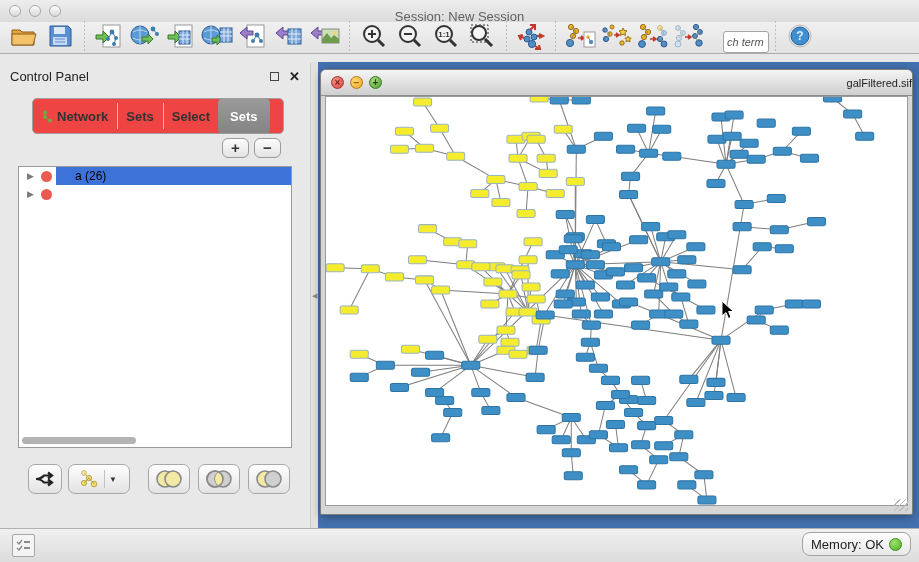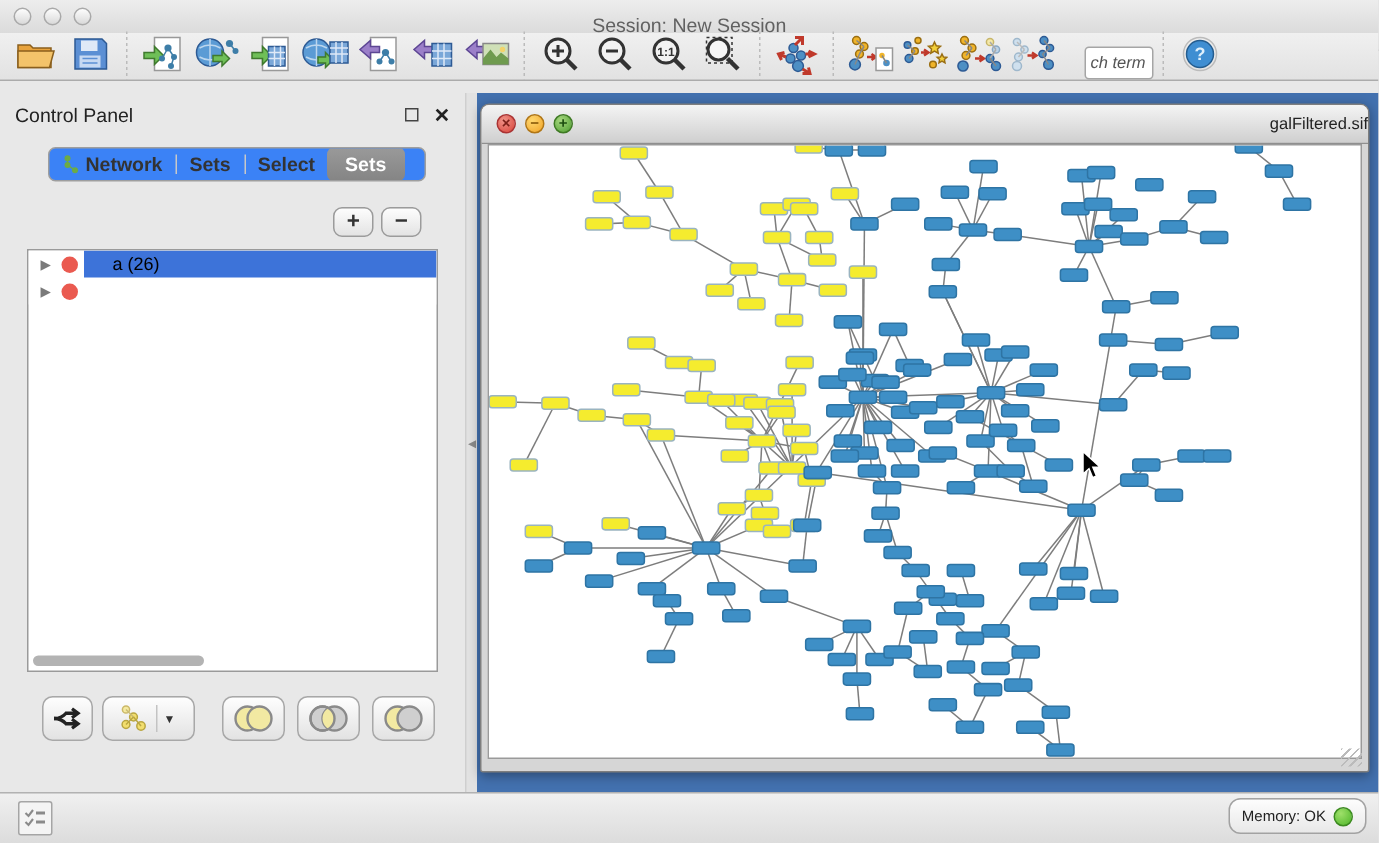--- a/index.html
+++ b/index.html
@@ -30,22 +30,22 @@
 
   
   .control-panel { position:absolute; left:0; top:62px; width:310px; height:466px;
     background:#e8e8e8; }
   .cp-header { position:absolute; left:0; top:0; width:100%; height:28px;
     display:flex; align-items:center; padding:0 10px; }
   .cp-title { font-size:13px; color:#222; flex:1; }
   .cp-float { width:9px; height:9px; border:1.5px solid #444; margin-right:10px; }
   .cp-close { font-size:13px; font-weight:bold; color:#222; line-height:1; }
 
-  .tabbar { position:absolute; left:32px; top:36px; width:252px; height:23px;
-    background:#3b82f6; border:1px solid #9e9e9e; border-radius:5px;
+  .tabbar { position:absolute; left:32px; top:36px; width:252px; height:36px;
+    background:#ef4444; border:1px solid #9e9e9e; border-radius:5px;
     display:flex; align-items:stretch; overflow:hidden; }
   .tab { display:flex; align-items:center; justify-content:center; gap:4px;
     font-size:13px; font-weight:bold; color:#333; padding:0 9px; position:relative; }
   .tab + .tab::before { content:""; position:absolute; left:0; top:4px; bottom:4px;
     width:1px; background:#c8c8c8; }
   .tab.active { background:linear-gradient(#9a9a9a,#848484); color:#fff;
     border-radius:5px; margin:-1px; padding:0 12px; }
   .tab.active::before { display:none; }
 
   .mini-btn { position:absolute; width:27px; height:20px; border:1px solid #9b9b9b;
@@ -100,21 +100,21 @@
     background:repeating-linear-gradient(135deg,#bbb 0 1px, transparent 1px 4px); }
 
   
   .statusbar { position:absolute; left:0; top:528px; width:919px; height:34px;
     background:linear-gradient(#f0f0f0,#dcdcdc); border-top:1px solid #b2b2b2; }
   .task-btn { position:absolute; left:12px; top:5px; width:23px; height:23px;
     border:1px solid #a5a5a5; background:#f4f4f4; border-radius:2px;
     display:flex; align-items:center; justify-content:center; }
   .memory-pill { position:absolute; right:8px; top:3px; height:24px;
     border:1px solid #a2a2a2; border-radius:8px; background:linear-gradient(#fdfdfd,#e8e8e8);
-    display:flex; align-items:center; gap:5px; padding:0 8px; font-size:10px; color:#222; }
+    display:flex; align-items:center; gap:5px; padding:0 8px; font-size:13px; color:#222; }
   .mem-dot { width:13px; height:13px; border-radius:50%;
     background:radial-gradient(circle at 35% 30%,#9fe06a,#4db528); border:1px solid #3c8a20; }
 </style>
 </head>
 <body>
 
 <div class="app">
 
   <div class="titlebar">
     <div class="traffic">

